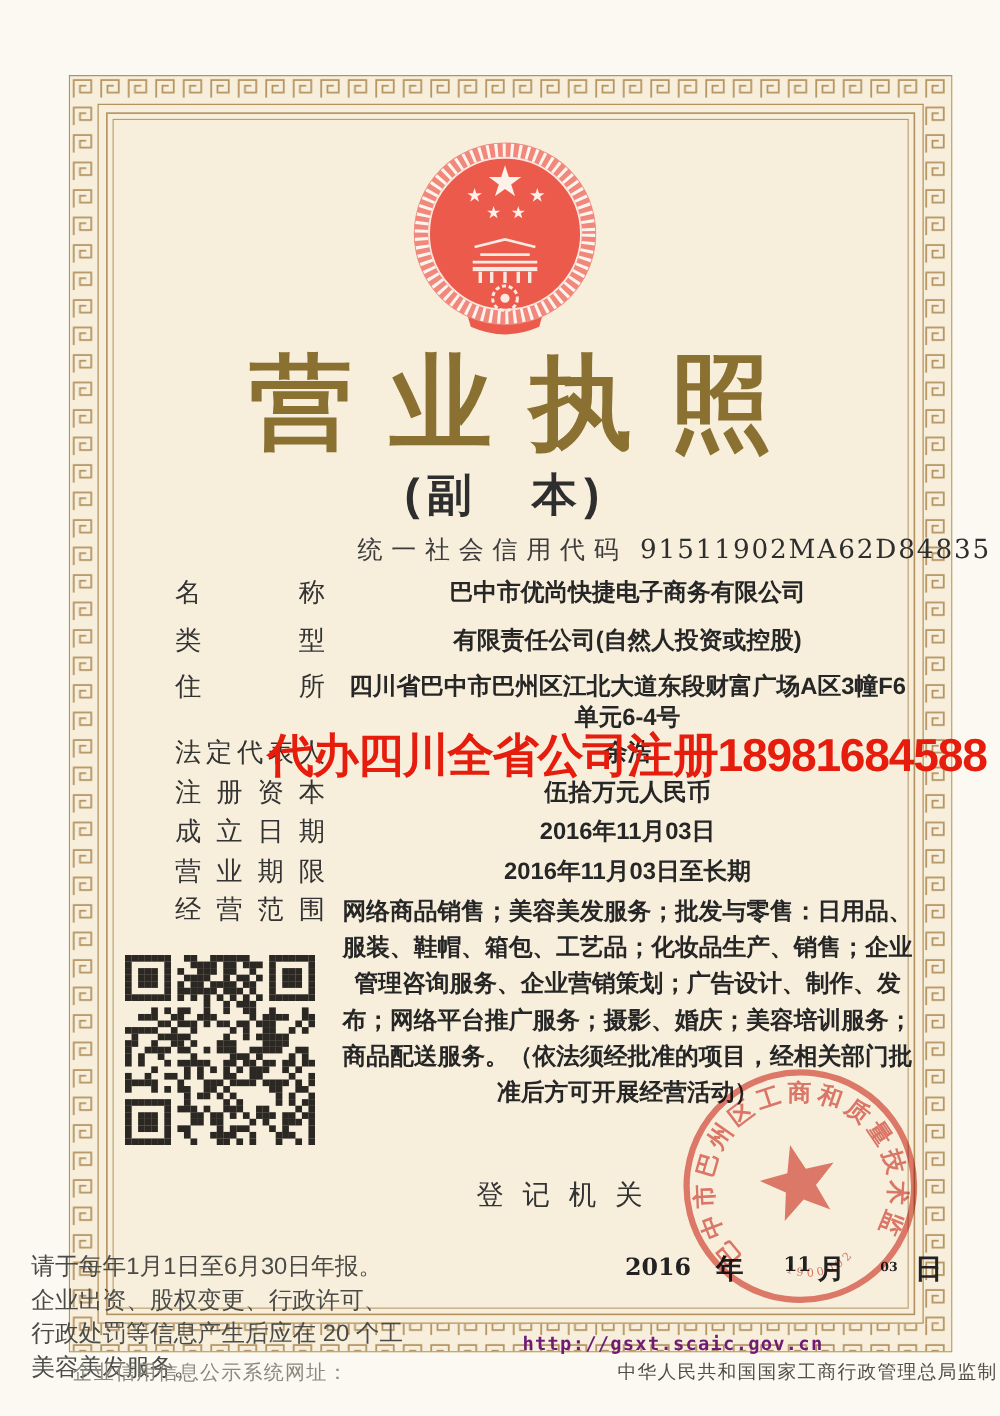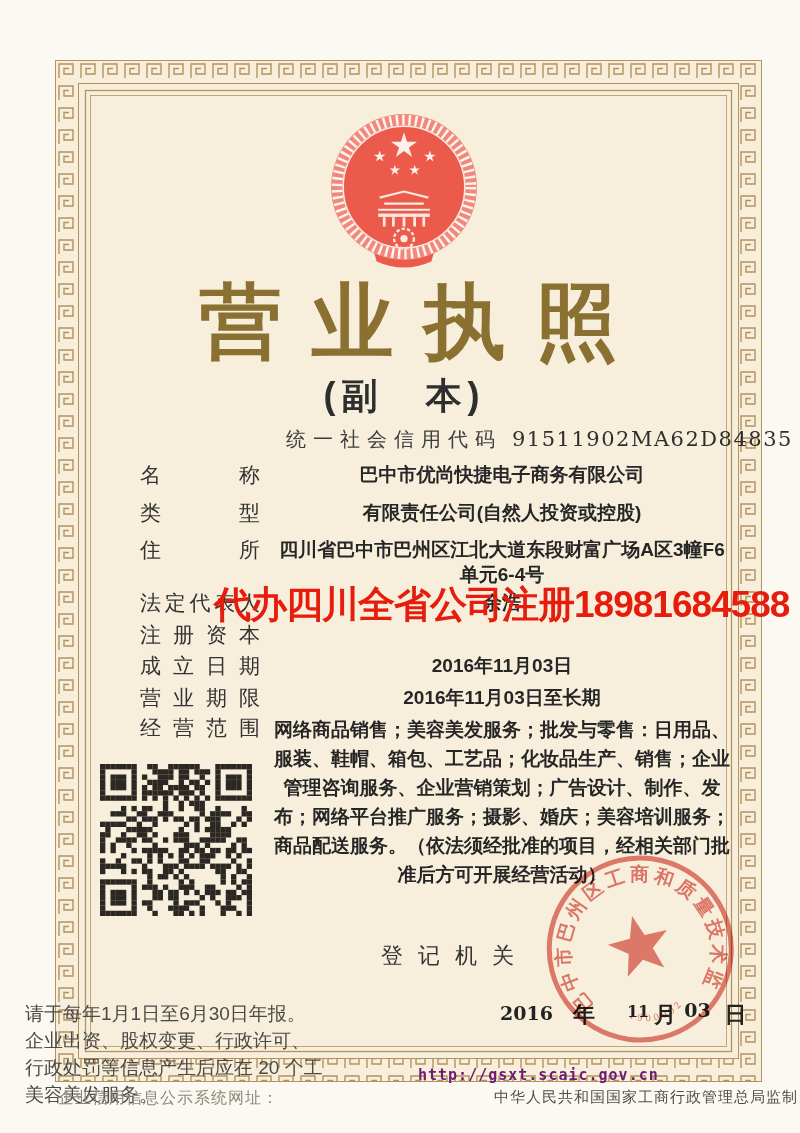--- a/index.html
+++ b/index.html
@@ -40,21 +40,21 @@
   .registry-label{
     position:absolute;left:381px;top:941px;z-index:2;
     font-size:22px;color:#333;letter-spacing:15px;white-space:nowrap;
   }
   .date-line{position:absolute;left:500px;top:1000px;z-index:2;display:flex;align-items:baseline;white-space:nowrap;color:#222;}
   .date-line .num{font-family:"DejaVu Serif","Liberation Serif",serif;font-weight:bold;}
   .d-year{font-size:19px;transform:translateY(-2px);}
   .d-yu{font-size:22px;margin-left:20px;font-weight:bold;}
   .d-month{font-size:16px;margin-left:32px;transform:translateY(-5px);}
   .d-mu{font-size:22px;margin-left:5px;font-weight:bold;}
-  .d-day{font-size:19px;margin-left:8px;transform:translateY(-5px);}
+  .d-day{font-size:10px;margin-left:28px;transform:translateY(-5px);}
   .d-du{font-size:22px;margin-left:14px;font-weight:bold;}
   .seal{position:absolute;left:538px;top:852px;z-index:6;transform:rotate(-14deg);mix-blend-mode:multiply;opacity:.85;}
   .notice{position:absolute;left:25px;top:1000px;z-index:7;font-size:19px;color:#4a4a46;line-height:27px;white-space:nowrap;}
   .site-label{position:absolute;left:58px;top:1088px;z-index:7;font-size:16px;color:#8b897d;letter-spacing:1px;}
   .site-url{
     position:absolute;left:418px;top:1066px;z-index:7;
     font-family:"DejaVu Sans Mono","Liberation Mono",monospace;
     font-size:15px;font-weight:bold;color:#701a75;letter-spacing:1px;
   }
   .footer{position:absolute;left:494px;top:1088px;z-index:7;font-size:15px;color:#514f48;letter-spacing:1px;white-space:nowrap;font-family:Liberation Serif, serif;}
@@ -144,20 +144,21 @@
         </span>
       <span class="val">余浩</span>
     </div>
     <div class="row r5">
       <span class="lbl" data-justify="">
           <span>注</span>
           <span>册</span>
           <span>资</span>
           <span>本</span>
         </span>
+      <span class="val">伍拾万元人民币</span>
     </div>
     <div class="row r6">
       <span class="lbl" data-justify="">
           <span>成</span>
           <span>立</span>
           <span>日</span>
           <span>期</span>
         </span>
       <span class="val">2016年11月03日</span>
     </div>

